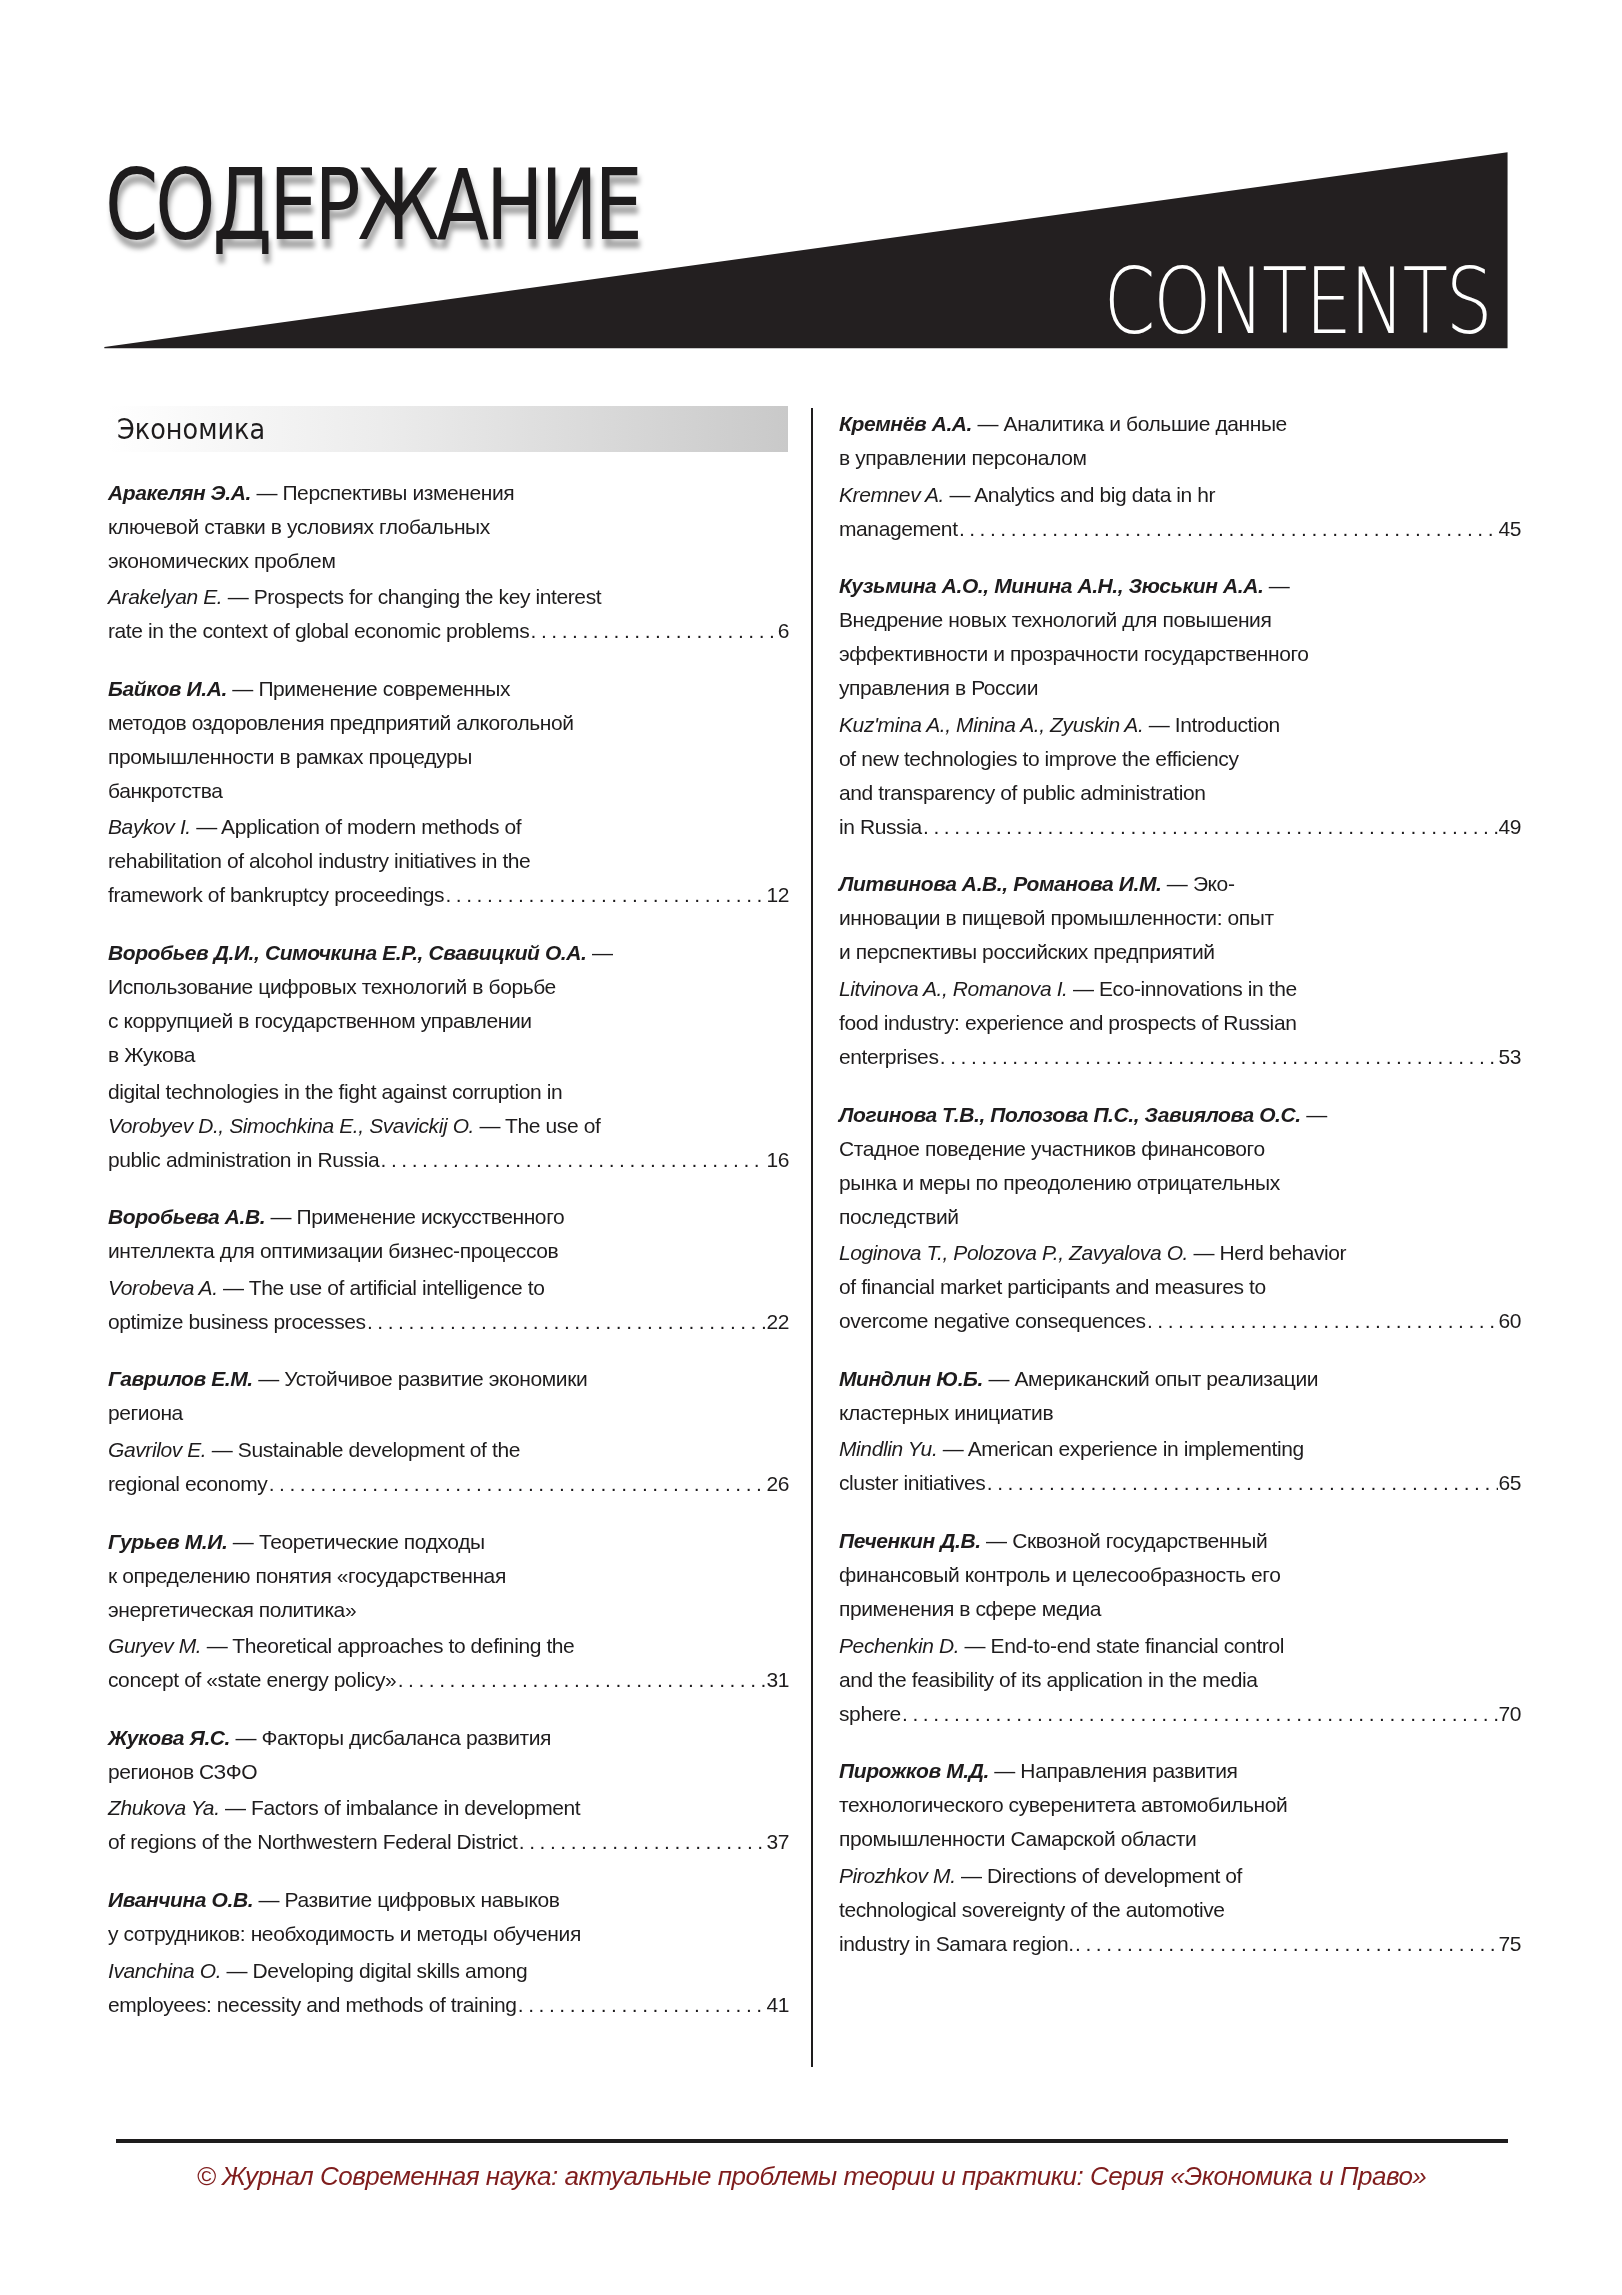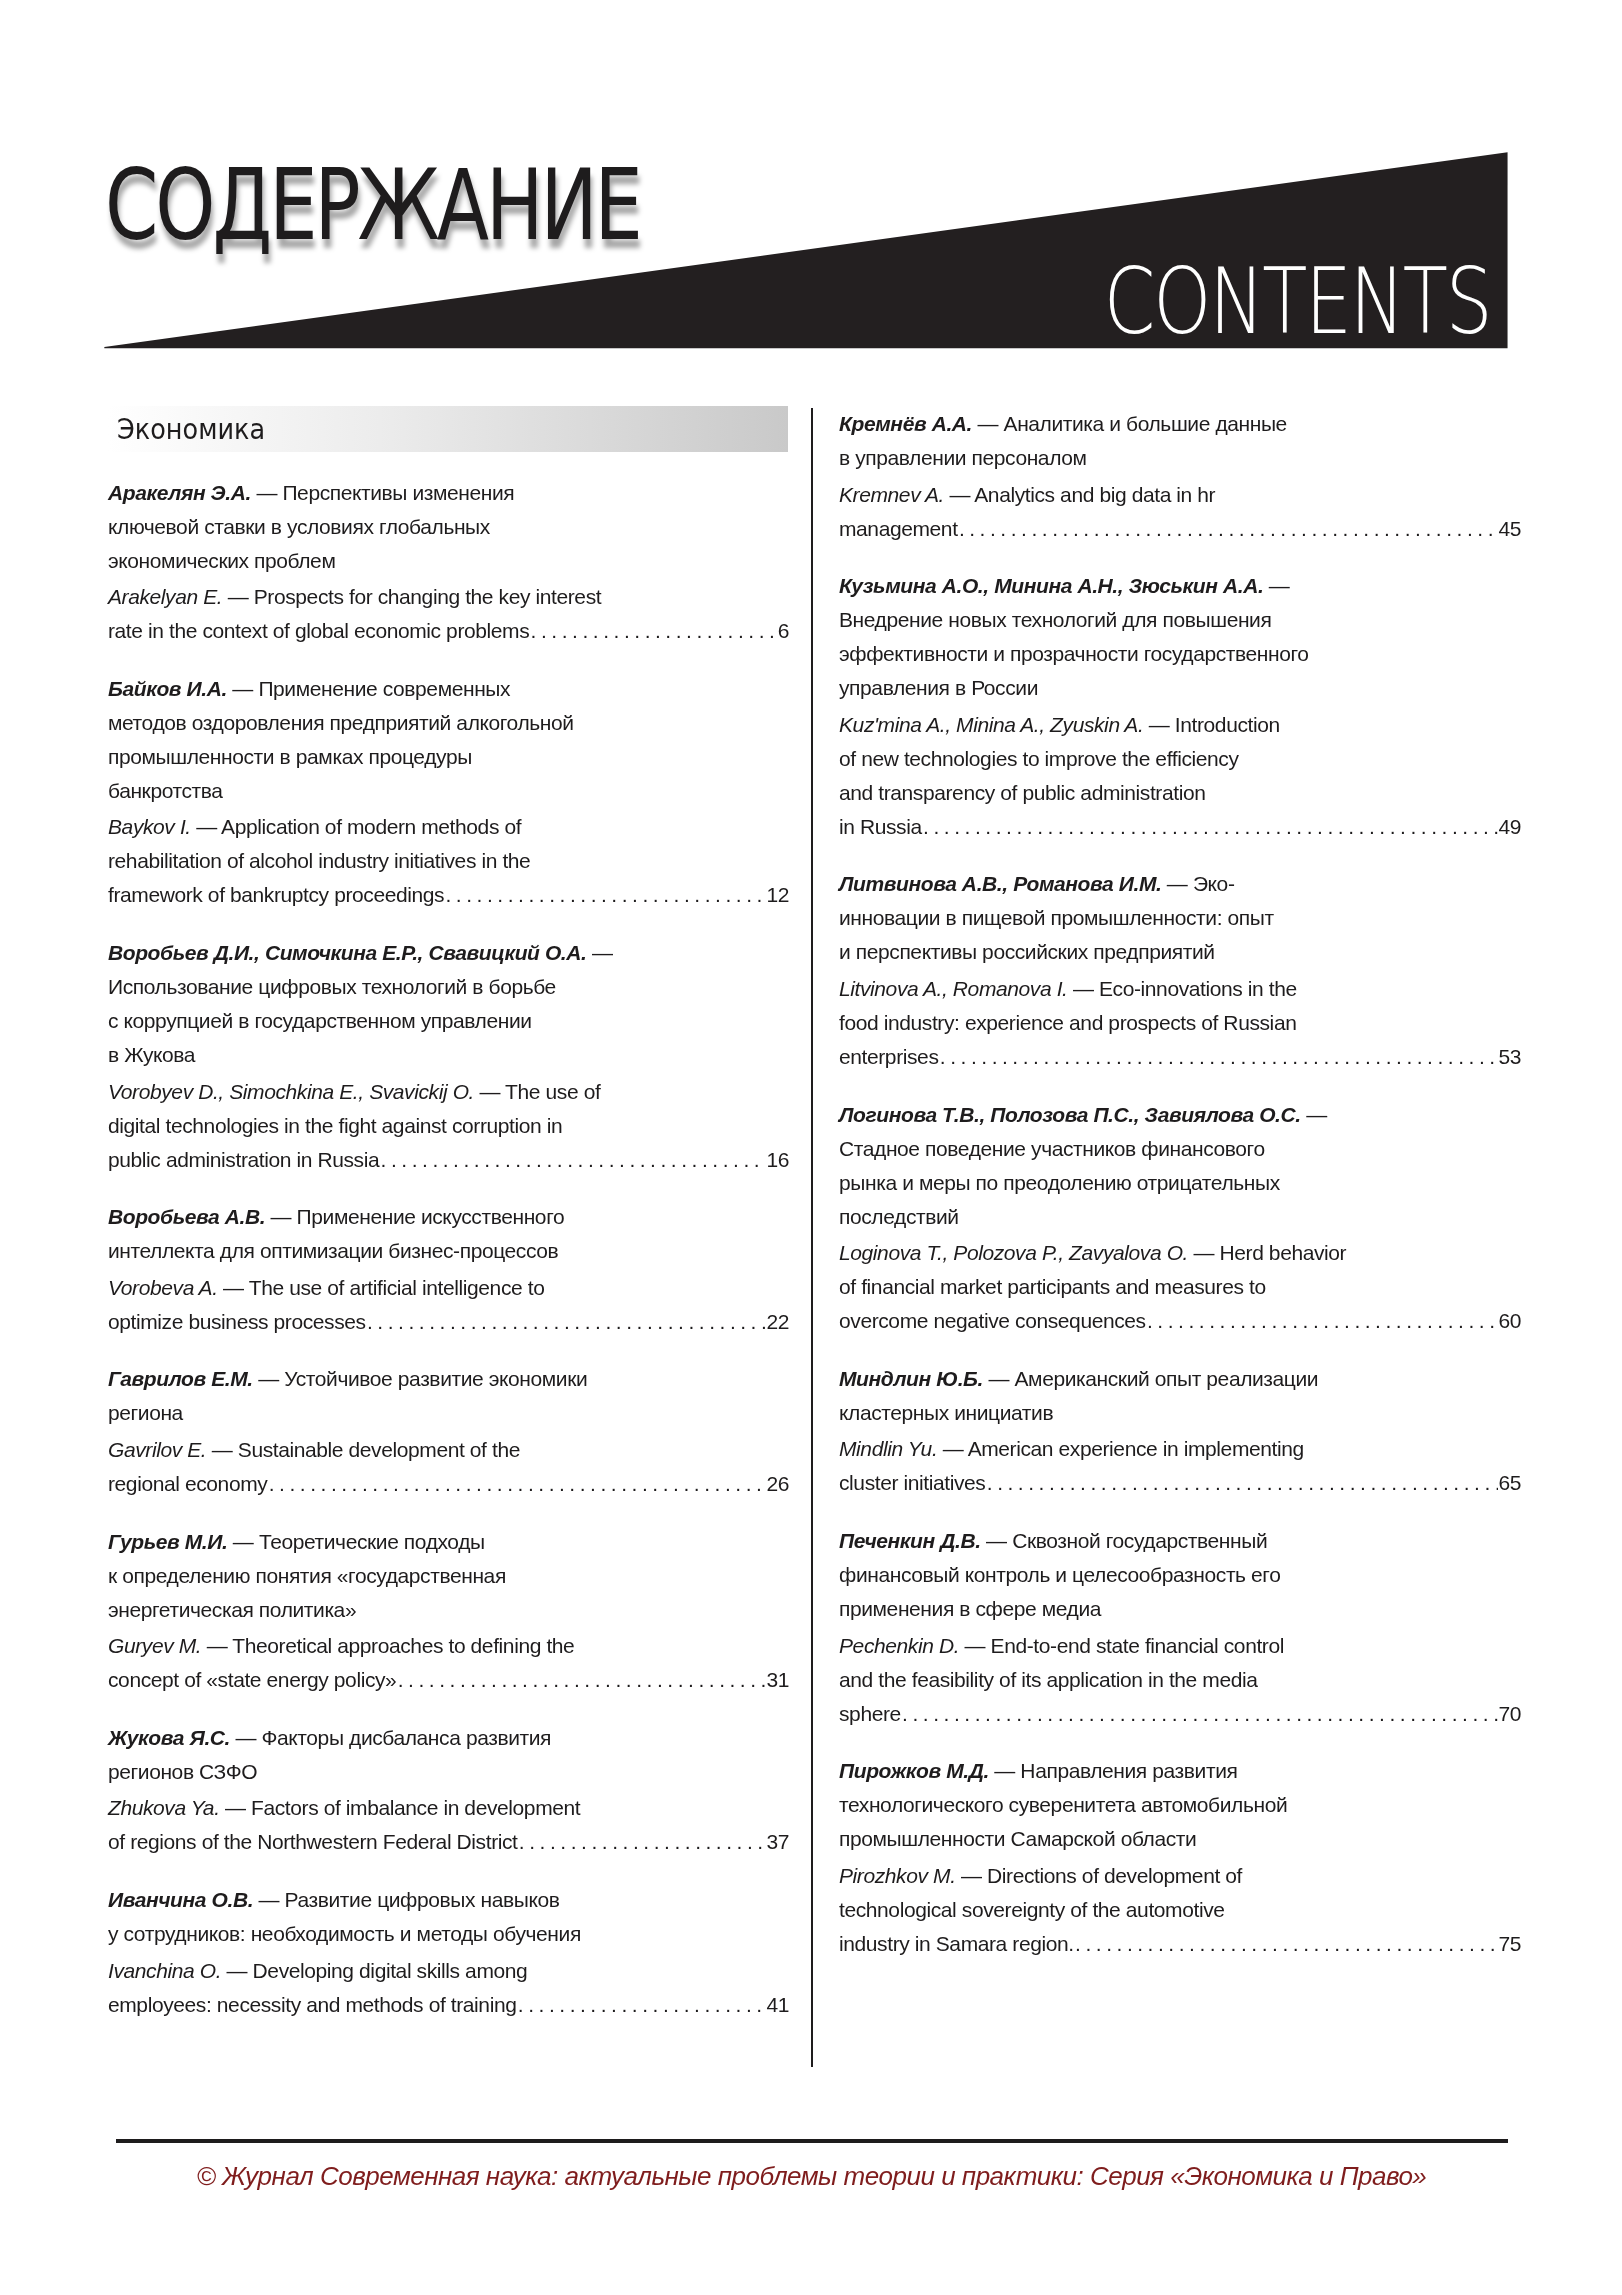--- a/index.html
+++ b/index.html
@@ -96,22 +96,22 @@
         </div>
   </div>
       <div class="entry">
     <div class="ru">
           <span class="line"><span class="authors">Воробьев Д.И., Симочкина Е.Р., Свавицкий О.А.</span> <span> —</span></span>
           <span class="line">Использование цифровых технологий в борьбе</span>
           <span class="line">с коррупцией в государственном управлении</span>
           <span class="line">в Жукова</span>
         </div>
     <div class="en">
+          <span class="line">digital technologies in the fight against corruption in</span>
           <span class="line"><span class="authors">Vorobyev D., Simochkina E., Svavickij O.</span> <span>— The use of</span></span>
-          <span class="line">digital technologies in the fight against corruption in</span>
           <span class="last">
             <span class="txt">public administration in Russia</span>
             <span class="dots"></span>
             <span class="page">16</span>
           </span>
         </div>
   </div>
       <div class="entry">
     <div class="ru">
           <span class="line"><span class="authors">Воробьева А.В.</span> <span>— Применение искусственного</span></span>

